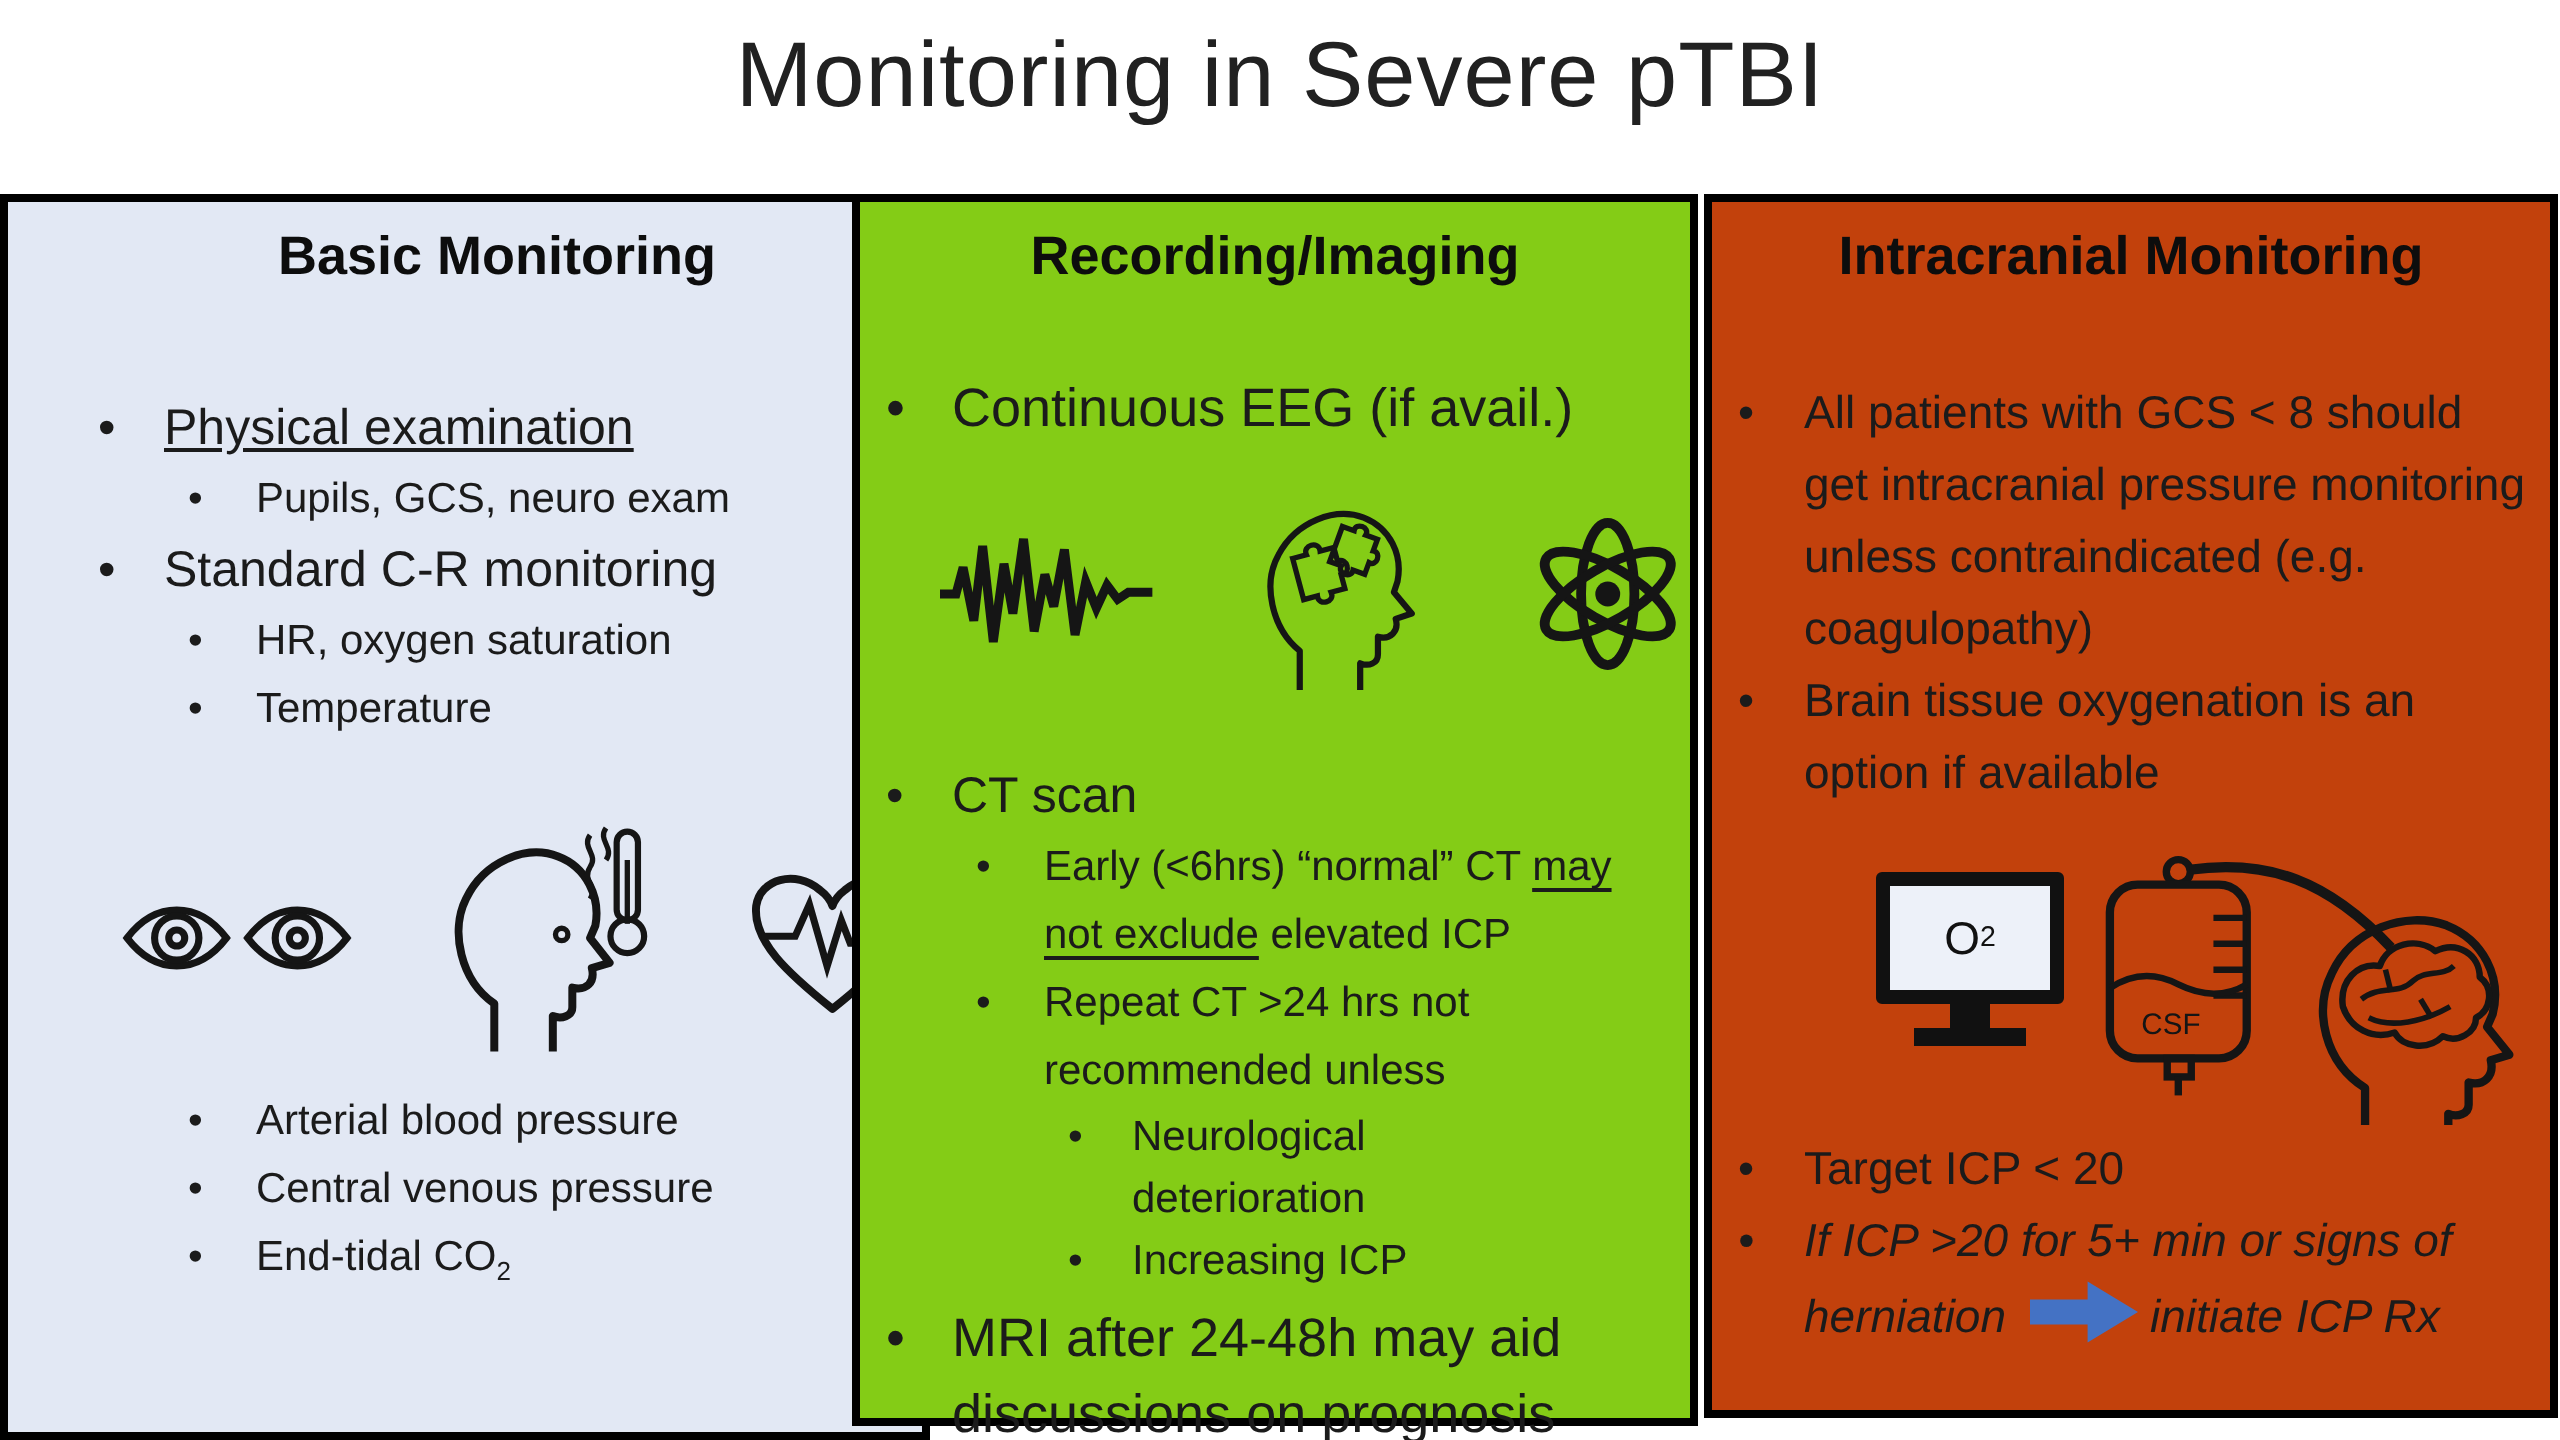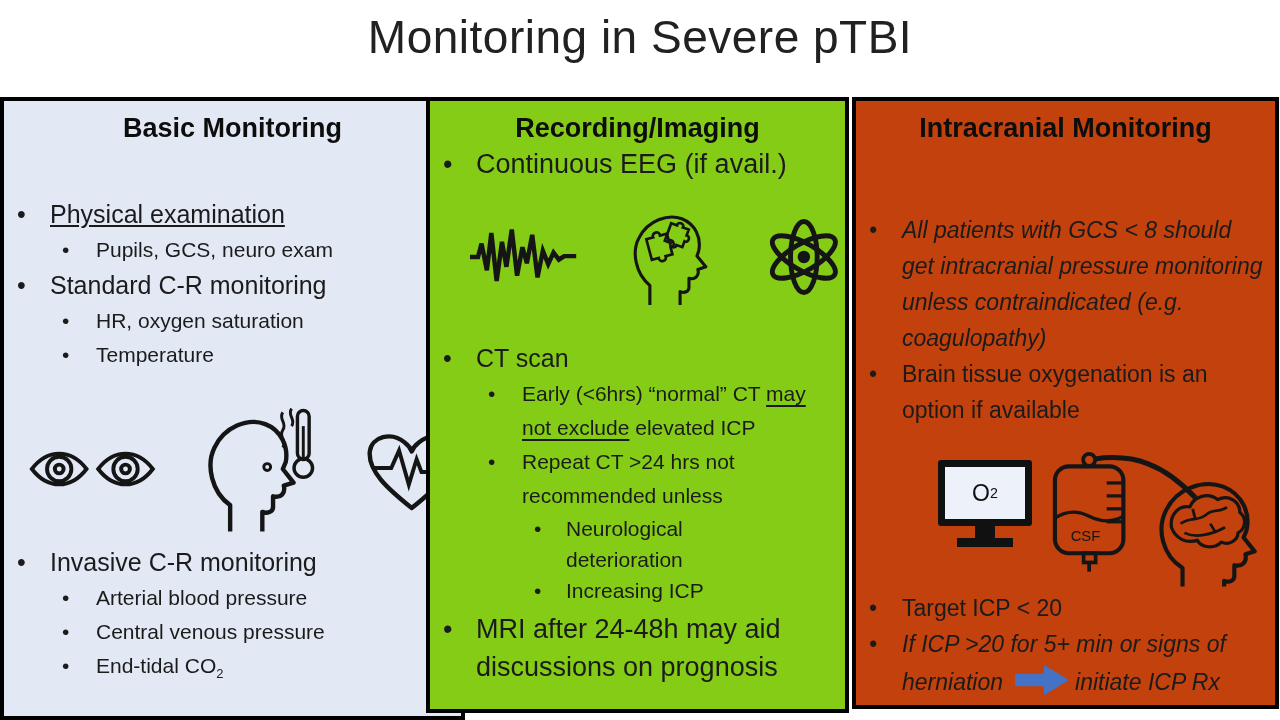--- a/index.html
+++ b/index.html
@@ -4,21 +4,21 @@
 <style>
   * { margin:0; padding:0; box-sizing:border-box; }
   html,body { width:1280px; height:720px; overflow:hidden; background:#ffffff;
     font-family:"Liberation Sans", sans-serif; color:#1e1e1e; }
   .slide { position:relative; width:1280px; height:720px; }
 
   .title { position:absolute; top:10px; left:0; width:100%; text-align:center;
     font-size:46px; font-weight:400; letter-spacing:0.5px; color:#212121; }
 
   .panel { position:absolute; top:97px; border:4px solid #000; }
-  .panel1 { left:0;   width:465px; height:623px; background:#e2e8f4; }
+  .panel1 { left:0;   width:465px; height:623px; background:#e2e8f4;padding-left:32px; }
   .panel2 { left:426px; width:423px; height:616px; background:#84cc16; }
   .panel3 { left:852px; width:427px; height:612px; background:#c2410c; }
 
   .panel-header { text-align:center; font-size:27px; font-weight:700; color:#0d0d0d;
     margin-top:12px; }
 
   .li { position:relative; color:#1b1b1b; }
   .lvl1 { padding-left:46px; font-size:25px; line-height:37px; }
   .lvl1::before { content:"•"; position:absolute; left:13px; }
   .lvl2 { padding-left:92px; font-size:21px; line-height:34px; }
@@ -28,32 +28,32 @@
   sub { font-size:0.62em; }
   .u { text-decoration:underline; text-decoration-thickness:2px; text-underline-offset:4px; }
 
   
   .p1-first { margin-top:52px;text-decoration:underline; }
   .icons-row1 { margin-top:22px; height:150px; display:flex; align-items:center;
     padding-left:24px; gap:40px; }
   .p1-invasive { margin-top:0px; }
 
   
-  .p2-first { font-size:27px; line-height:40px; }
+  .p2-first { margin-top:40px; font-size:27px; line-height:40px; }
   .icons-row2 { margin-top:14px; height:118px; display:flex; align-items:center;
     padding-left:40px; gap:48px; }
   .p2-ct { margin-top:24px; }
   .p2-early { max-width:400px; }
   .p2-repeat { max-width:400px; }
   .p2-neuro { max-width:320px; }
   .p2-mri { margin-top:4px; font-size:27px; line-height:38px; max-width:418px; }
 
   
   .p3 .lvl1 { font-size:23px; line-height:36px; }
-  .p3-first { margin-top:68px; max-width:412px;font-style:italic; }
+  .p3-first { margin-top:44px; max-width:412px; }
   .icons-row3 { margin-top:16px; height:142px; display:flex; align-items:flex-start;
     padding-left:82px; gap:10px; }
   .p3-target { margin-top:4px; }
   .p3-if { max-width:424px;font-style:italic; }
   .monitor-wrap { margin-top:16px; }
   .monitor { width:94px; height:66px; border:7px solid #111; border-radius:3px;
     display:flex; align-items:center; justify-content:center; background:#edf1f9;
     font-size:23px; color:#111; }
   .monitor-neck { width:20px; height:12px; background:#111; margin:0 auto; }
   .monitor-base { width:56px; height:9px; background:#111; margin:0 auto; }
@@ -105,23 +105,20 @@
         <line x1="109" y1="22" x2="109" y2="58" stroke-width="3"></line>
         <path d="M88,8 c-5,7 5,11 0,18 c-5,8 5,11 0,18" stroke-width="3"></path>
         <path d="M97,4 c-5,7 5,11 0,18" stroke-width="3"></path>
       </svg>
       <svg class="icon" width="102" height="92" viewBox="0 0 102 92" fill="none" stroke="#151515">
         <path d="M51,86 C26,66 6,48 8,28 C10,13 30,7 44,19 C48,22 50,25 51,28 C52,25 54,22 58,19 C72,7 92,13 94,28 C96,48 76,66 51,86 Z" stroke-width="4.5" stroke-linejoin="round"></path>
         <path d="M11,45 L30,45 L38,27 L48,62 L56,36 L61,49 L92,49" stroke-width="4" stroke-linejoin="miter"></path>
       </svg>
     </div>
 
-    <div class="li lvl1 p1-invasive">
-      <span>Invasive C-R monitoring</span>
-    </div>
     <div class="li lvl2">
       <span>Arterial blood pressure</span>
     </div>
     <div class="li lvl2">
       <span>Central venous pressure</span>
     </div>
     <div class="li lvl2">
       <span>End-tidal CO</span><sub>2</sub>
     </div>
   </div>

